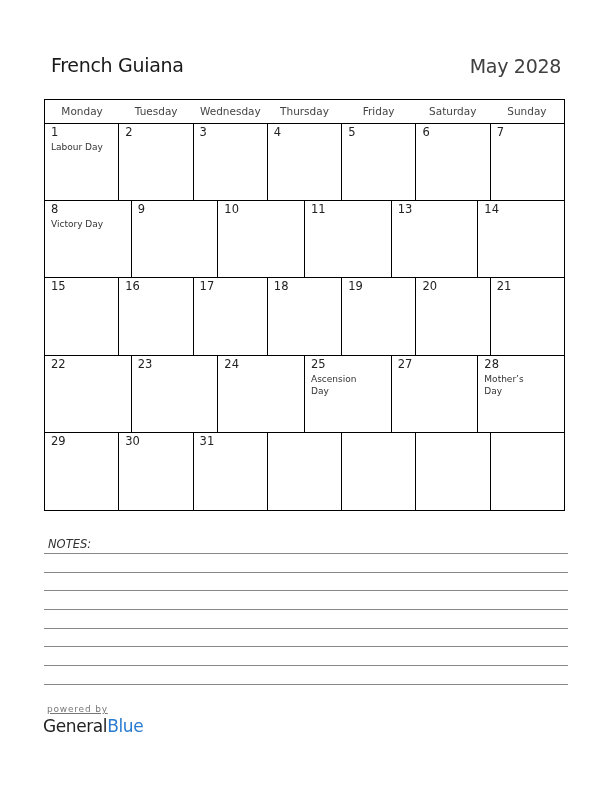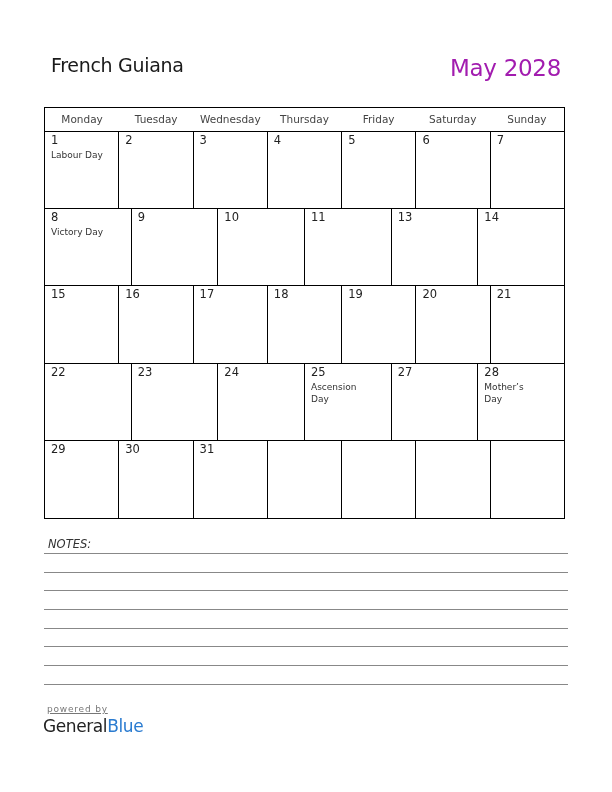--- a/index.html
+++ b/index.html
@@ -1,21 +1,21 @@
 <!DOCTYPE html>
 <html><head>
 <meta charset="utf-8">
 <style>
   html, body { margin: 0; padding: 0; background: #ffffff; }
   body { width: 612px; height: 792px; position: relative; overflow: hidden;
          font-family: "DejaVu Sans", sans-serif; color: #222; }
   .title { position: absolute; left: 51px; top: 54px; font-size: 19px; font-weight: 400; letter-spacing: -0.3px; color: #1a1a1a; }
-  .month { position: absolute; right: 51px; top: 55px; font-size: 23px; color: #a21caf; letter-spacing: -0.3px; }
+  .month { position: absolute; right: 51px; top: 55px; font-size: 19px; color: #404040; letter-spacing: -0.3px; }
   .cal { position: absolute; left: 44px; top: 99px; width: 521px; height: 412px;
-         border: 1.3px solid #000; box-sizing: border-box; margin-top: 8px; }
+         border: 1.3px solid #000; box-sizing: border-box; }
   .hdr { position: absolute; left: 0; top: 0; width: 100%; height: 24px; border-bottom: 1.3px solid #000; box-sizing: border-box; display: flex; }
   .hdr div { flex: 1; text-align: center; font-size: 10.5px; line-height: 23px; color: #444; }
   .grid { position: absolute; left: 0; top: 24px; width: 100%; height: calc(100% - 24px); }
   .row { display: flex; height: 20%; border-bottom: 1.3px solid #000; box-sizing: border-box; }
   .row:last-child { border-bottom: none; }
   .cell { flex: 1; border-right: 1.3px solid #000; box-sizing: border-box; padding: 2px 0 0 6px; }
   .cell:last-child { border-right: none; }
   .num { font-size: 11.5px; color: #222; line-height: 13px; }
   .hol { font-size: 9px; color: #333; line-height: 12px; margin-top: 2px; white-space: pre-line; }
   .notes-label { position: absolute; left: 48px; top: 537px; font-size: 11.5px; color: #333; font-style: italic; }

